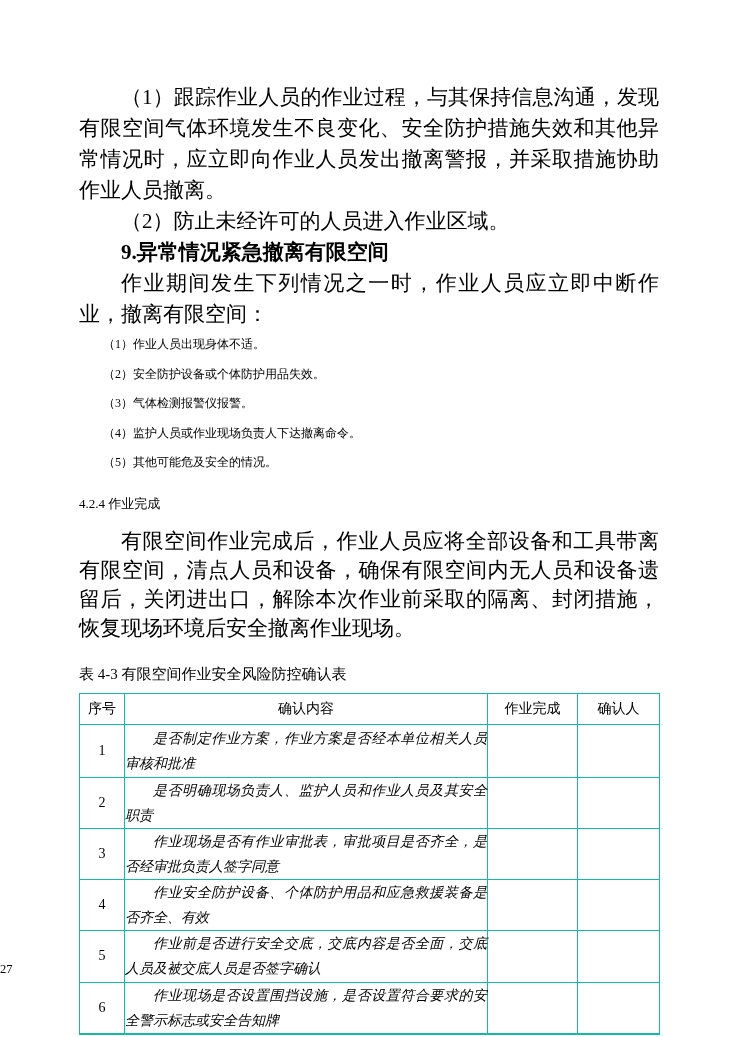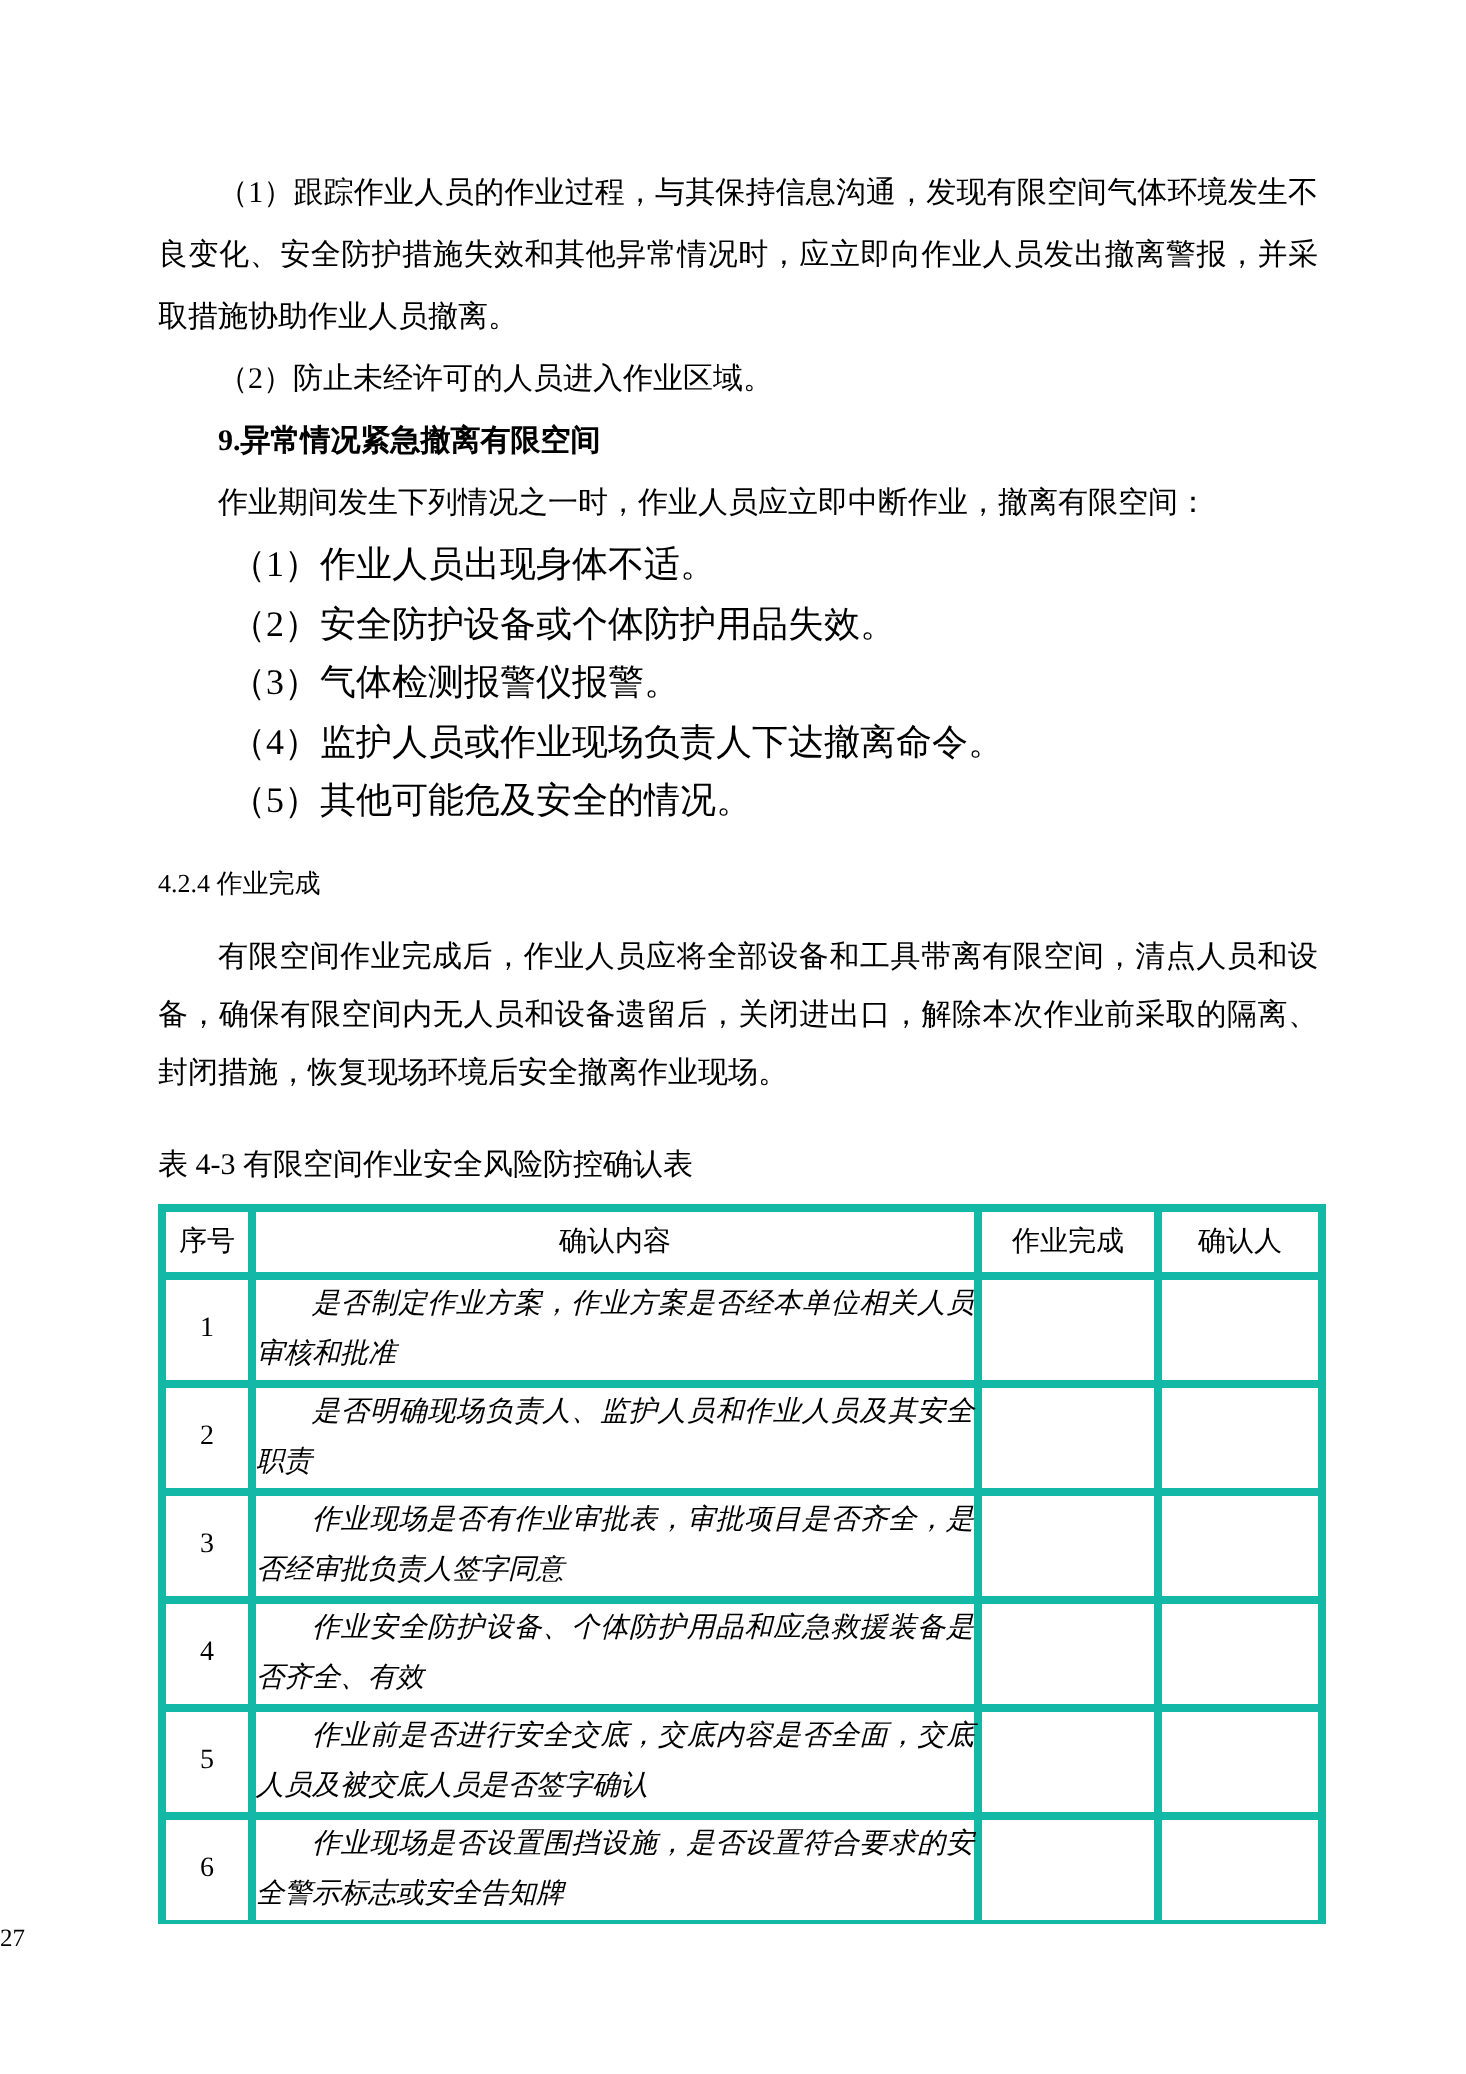--- a/index.html
+++ b/index.html
@@ -17,31 +17,31 @@
     overflow: hidden;
   }
   .content {
     position: absolute;
     left: 79px;
     top: 82px;
     width: 580px;
   }
   p.body {
     margin: 0;
-    font-size: 15px;
+    font-size: 21px;
     line-height: 31px;
     text-align: justify;
     text-indent: 2em;
   }
   p.tight {
     line-height: 29px;
   }
   p.item {
     margin: 0;
-    font-size: 18px;
+    font-size: 12px;
     line-height: 29.5px;
     text-indent: 2em;
   }
   .bold { font-weight: bold; }
   h2.section {
     margin: 13px 0 10px 0;
     font-size: 13px;
     font-weight: normal;
     line-height: 26px;
   }
@@ -53,21 +53,21 @@
   }
   table.confirm {
     margin-top: 8px;
     width: 580px;
     border-collapse: collapse;
     table-layout: fixed;
     font-size: 14px;
   }
   table.confirm th,
   table.confirm td {
-    border: 4px solid #14b8a6;
+    border: 1px solid #14b8a6;
     padding: 0;
     vertical-align: middle;
     margin-top: 48px;
   }
   table.confirm tr.last td {
     border-bottom-width: 2px;
   }
   th.hdr {
     font-weight: normal;
     text-align: center;

